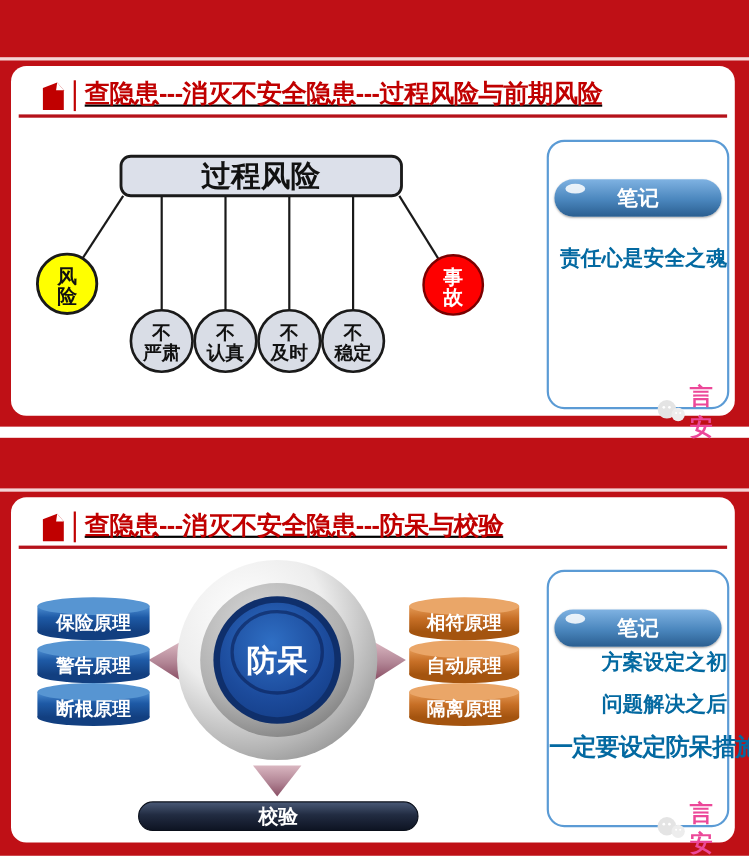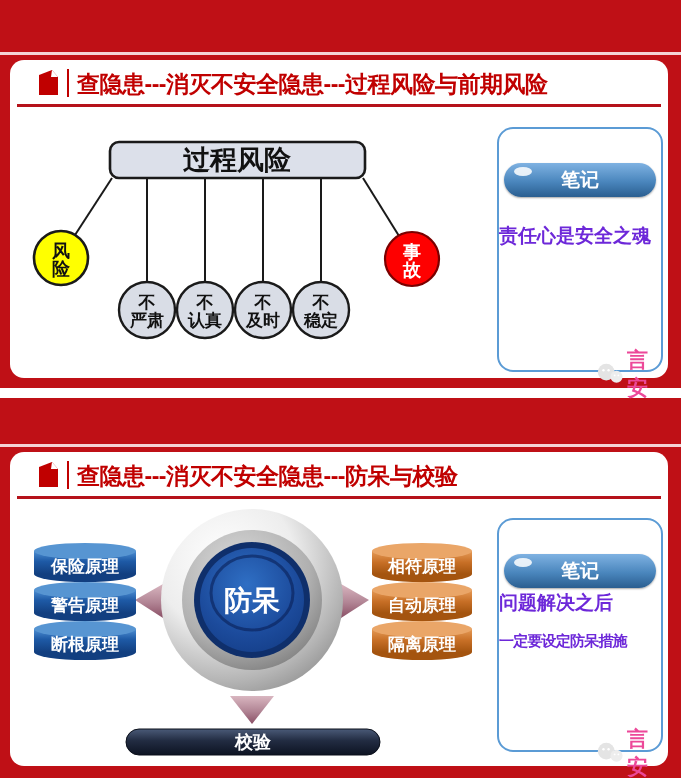--- a/index.html
+++ b/index.html
@@ -13,45 +13,45 @@
   .slide2{top:398px;height:472px;}
 
   .hairline{position:absolute;left:0;right:0;height:3px;background:rgba(255,255,255,.82);}
   .slide1 .hairline{top:52px;}
   .slide2 .hairline{top:46px;}
 
   .card{position:absolute;left:10px;width:658px;background:#ffffff;border-radius:14px;}
   .card1{top:60px;height:318px;}
   .card2{top:54px;height:314px;}
 
-  .title-row{position:absolute;left:28px;top:9px;height:32px;display:flex;align-items:flex-start;gap:8px;}
+  .title-row{position:absolute;left:28px;top:9px;height:32px;display:flex;align-items:flex-end;gap:8px;text-decoration:underline;}
   .title-row h1{margin:0;font-size:23px;font-weight:bold;color:#c00000;white-space:nowrap;letter-spacing:-0.5px;}
   .doc-icon{width:21px;height:27px;flex:0 0 auto;}
   .title-vline{width:2px;height:28px;background:#c00000;flex:0 0 auto;}
   .title-underline{position:absolute;left:7px;right:7px;top:44px;height:3px;background:#b5121a;}
 
   .diagram{position:absolute;}
   .diagram1{left:10px;top:52px;}
   .diagram2{left:10px;top:48px;}
   svg text{font-family:"Liberation Sans","DejaVu Sans",sans-serif;font-weight:bold;}
 
   .notes{position:absolute;left:487px;width:166px;border:2px solid #5b9bd5;border-radius:16px;background:#fff;box-sizing:border-box;}
   .notes1{top:67px;height:245px;}
   .notes2{top:66px;height:234px;}
   .notes-pill{position:absolute;left:50%;transform:translateX(-50%);top:-14px;width:152px;height:34px;
       border-radius:17px;background:linear-gradient(#7fb2e2,#4a86bd 55%,#2a5e90);
       color:#fff;font-weight:bold;font-size:19px;display:flex;align-items:center;justify-content:center;
       box-shadow:0 1px 2px rgba(0,0,0,.35);margin-top:48px;}
   .notes-pill .gloss{position:absolute;left:10px;top:4px;width:18px;height:9px;border-radius:50%;
       background:rgba(255,255,255,.85);}
-  .notes-body{position:absolute;left:0;right:0;text-align:left;font-weight:bold;color:#6d28d9;}
+  .notes-body{position:absolute;left:0;right:0;text-align:right;font-weight:bold;color:#0369a1;}
   .notes1 .notes-body{top:88px;}
   .notes2 .notes-body{top:64px;}
   .notes-body p{margin:0;font-size:19px;line-height:38px;white-space:nowrap;}
-  .notes2 .notes-body p:last-child{font-size:15px;letter-spacing:-0.8px;}
+  .notes2 .notes-body p:last-child{font-size:22px;letter-spacing:-0.8px;}
 
   .watermark{position:absolute;display:flex;align-items:center;gap:3px;z-index:5;
       color:#ec4899;font-weight:bold;font-size:21px;letter-spacing:1px;}
   .wm1{left:586px;top:286px;}
   .wm2{left:586px;top:273px;}
 </style>
 </head>
 <body>
 
 <div class="stage">
@@ -263,20 +263,21 @@
           <text x="233" y="248" text-anchor="middle" font-size="18" fill="#ffffff">校验</text>
         </g>
       </svg>
 
       <aside class="notes notes2">
         <div class="notes-pill">
           <span class="gloss"></span>
           <span>笔记</span>
         </div>
         <div class="notes-body">
+          <p>方案设定之初</p>
           <p>问题解决之后</p>
           <p>一定要设定防呆措施</p>
         </div>
       </aside>
 
       <div class="watermark wm2">
         <svg width="30" height="24" viewBox="0 0 30 24">
           <circle cx="11" cy="10" r="9" fill="#e4e4e4"></circle>
           <circle cx="22" cy="15" r="6.5" fill="#ededed"></circle>
           <circle cx="8" cy="8" r="1.3" fill="#ffffff"></circle>

